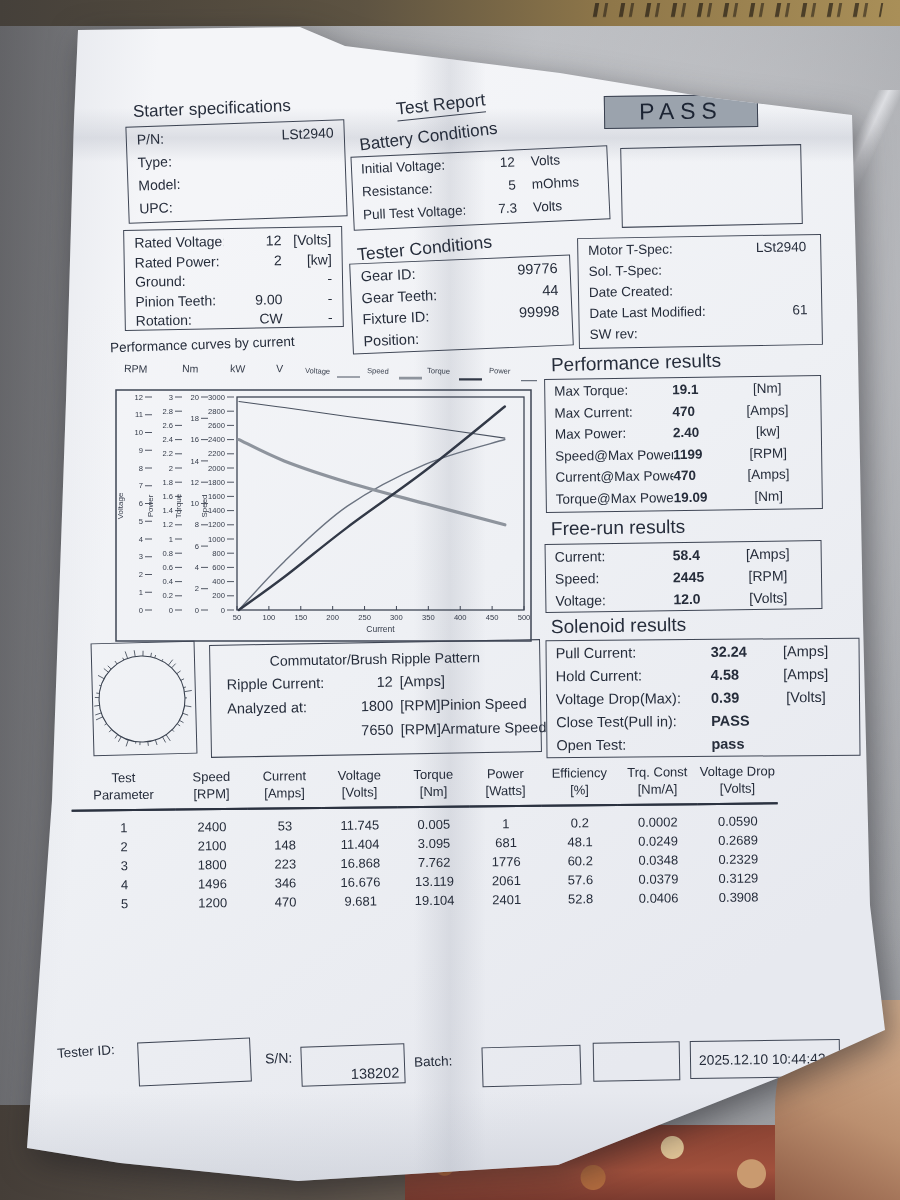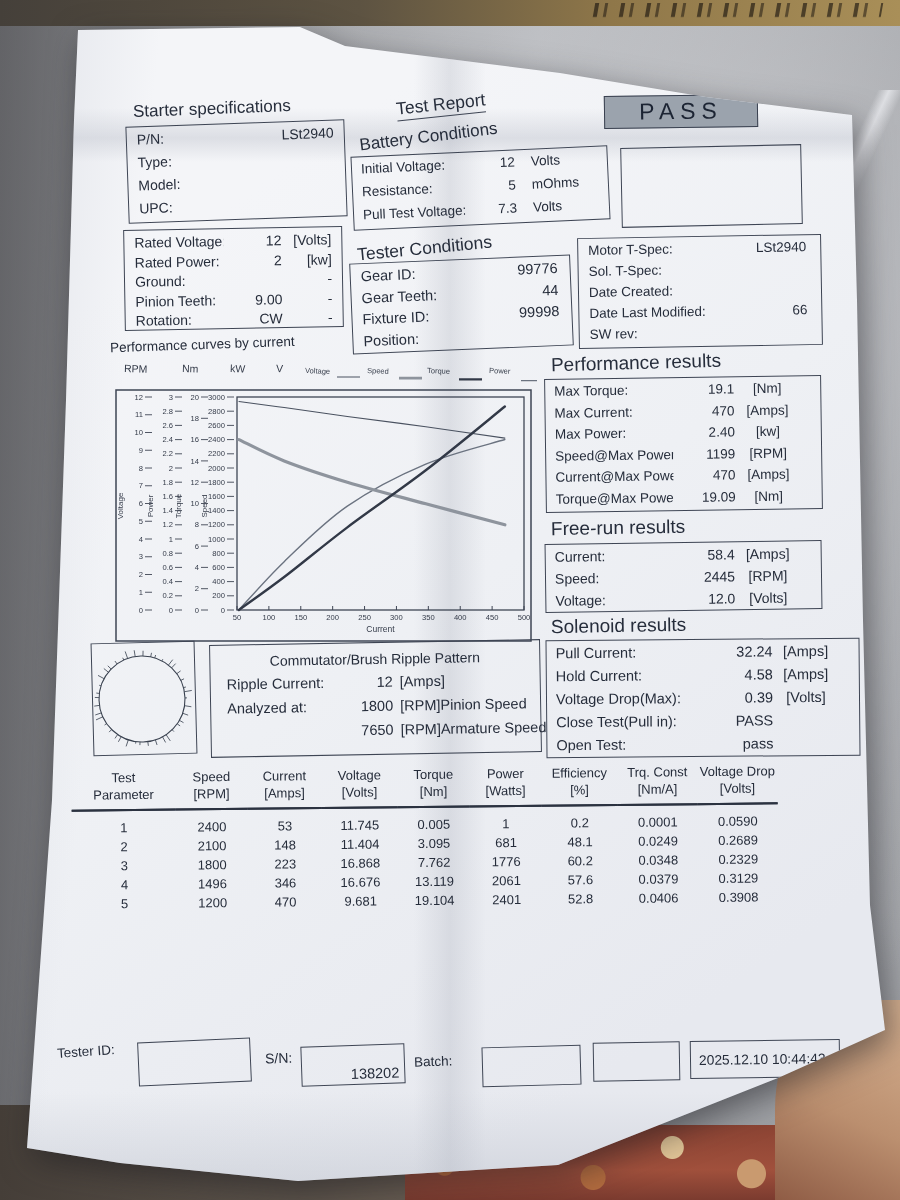--- a/index.html
+++ b/index.html
@@ -57,21 +57,21 @@
   .rated-box .kv-row{height:19.5px;padding:0 6px 0 10px;font-size:14px;}
   .rated-box .v{width:58px;text-align:right;}
   .rated-box .u{width:50px;text-align:right;padding-right:4px;}
   .tester-box{left:351px;top:259px;width:221px;height:91px;transform:rotate(-2.4deg);}
   .tester-box .kv-row{height:21.5px;padding:0 12px 0 10px;font-size:14.5px;}
   .tester-box .v{margin-left:auto;text-align:right;}
   .motor-box{left:578px;top:236px;width:244px;height:111px;transform:rotate(-1deg);}
   .motor-box .kv-row{height:21px;padding:0 14px 0 10px;font-size:13.5px;}
   .motor-box .v{margin-left:auto;text-align:right;}
   .results .kv-row{padding:0 20px 0 9px;}
-  .results .v{width:62px;text-align:right;}
+  .results .v{width:62px;text-align:left;font-weight:bold;}
   .results .u{width:66px;text-align:center;}
   .perf-box{left:545px;top:377px;width:277px;height:134px;transform:rotate(-.8deg);}
   .perf-box .kv-row{height:21.5px;font-size:13.5px;}
   .freerun-box{left:545px;top:542px;width:277px;height:69px;transform:rotate(-.8deg);}
   .freerun-box .kv-row{height:22px;font-size:14px;}
   .solenoid-box{left:546px;top:639px;width:314px;height:118px;transform:rotate(-.5deg);}
   .solenoid-box .kv-row{height:23px;font-size:14.5px;}
   .ripple-circle-box{left:92px;top:642px;width:104px;height:113px;transform:rotate(-1.5deg);padding:0;}
   .ripple-box{left:210px;top:642px;width:331px;height:113px;transform:rotate(-1deg);}
   .ripple-title{text-align:center;font-size:14px;margin:4px 0 7px;}
@@ -234,21 +234,21 @@
           <div class="kv-row">
             <span class="k">Sol. T-Spec:</span>
             <span class="v"></span>
           </div>
           <div class="kv-row">
             <span class="k">Date Created:</span>
             <span class="v"></span>
           </div>
           <div class="kv-row">
             <span class="k">Date Last Modified:</span>
-            <span class="v">66</span>
+            <span class="v">61</span>
           </div>
           <div class="kv-row">
             <span class="k">SW rev:</span>
             <span class="v"></span>
           </div>
         </div>
 
     <div class="sec-heading h-curves">Performance curves by current</div>
     <svg id="perf-chart" class="chart-svg" width="426" height="292" viewBox="0 0 426 292">
           <rect x="5" y="34" width="415" height="251" fill="none" stroke="#3e4554" stroke-width="1.5"></rect>
@@ -599,21 +599,21 @@
           </thead>
           <tbody>
             <tr>
               <td>1</td>
               <td>2400</td>
               <td>53</td>
               <td>11.745</td>
               <td>0.005</td>
               <td>1</td>
               <td>0.2</td>
-              <td>0.0001</td>
+              <td>0.0002</td>
               <td>0.0590</td>
             </tr>
             <tr>
               <td>2</td>
               <td>2100</td>
               <td>148</td>
               <td>11.404</td>
               <td>3.095</td>
               <td>681</td>
               <td>48.1</td>

